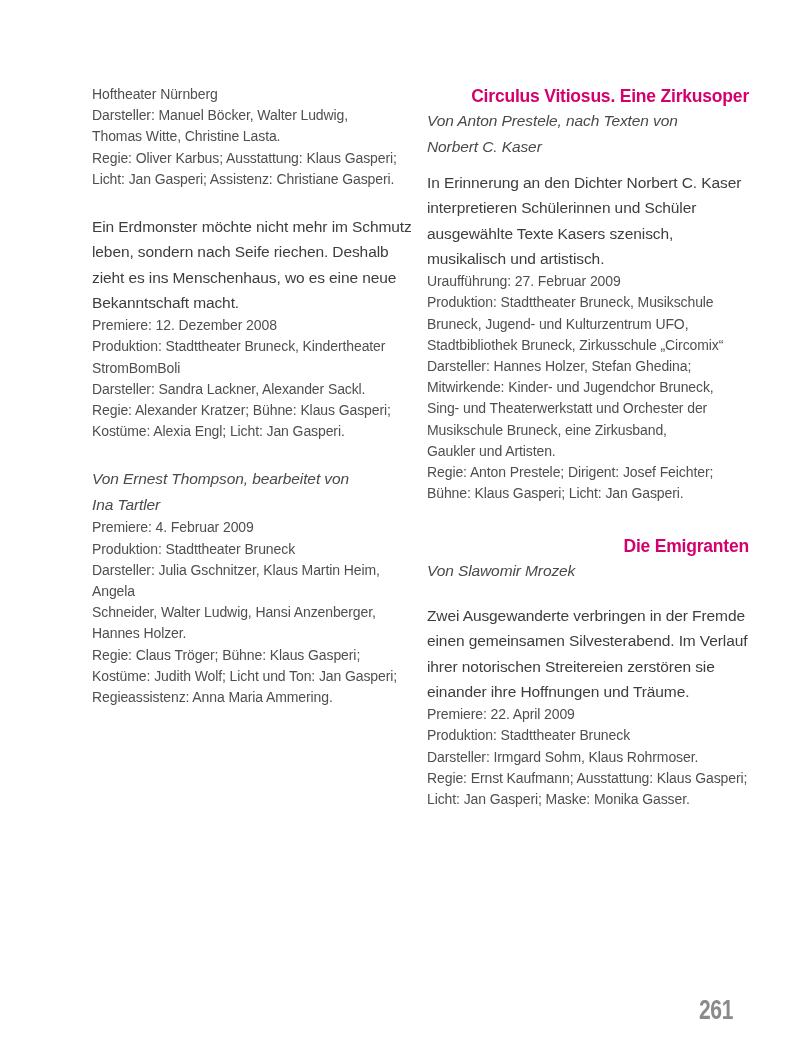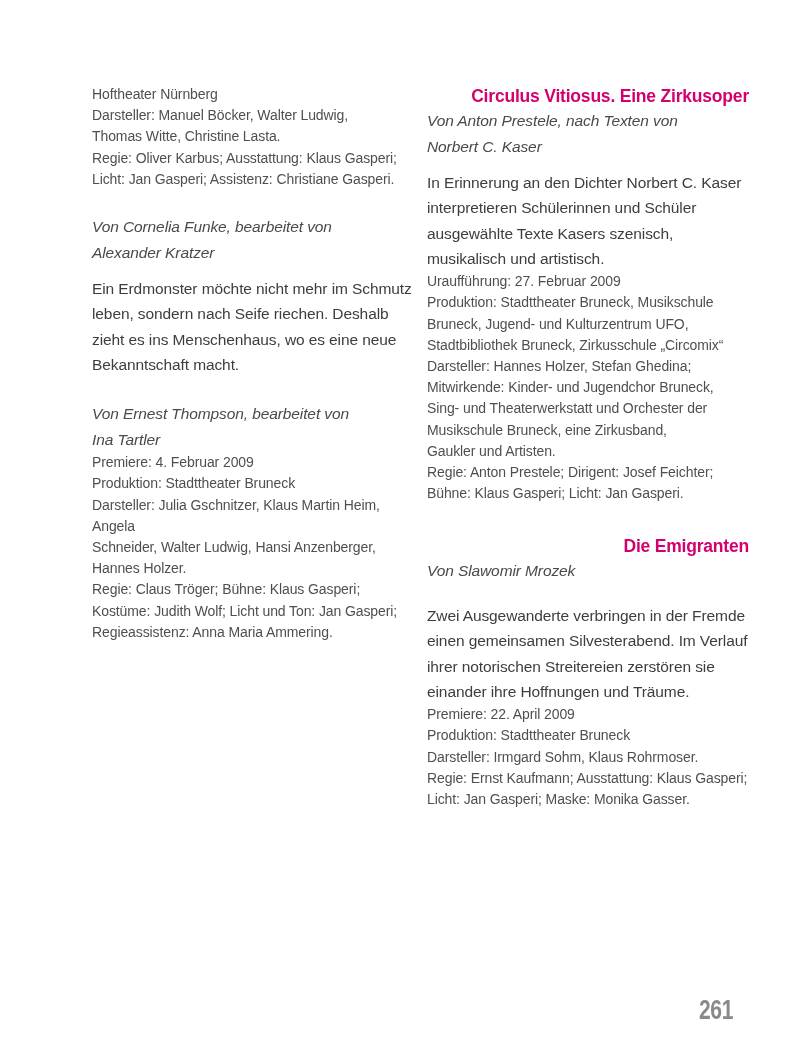--- a/index.html
+++ b/index.html
@@ -83,26 +83,30 @@
 
   <div class="col col-left">
 
     <div class="credits-block">Hoftheater Nürnberg
 Darsteller: Manuel Böcker, Walter Ludwig,
 Thomas Witte, Christine Lasta.
 Regie: Oliver Karbus; Ausstattung: Klaus Gasperi;
 Licht: Jan Gasperi; Assistenz: Christiane Gasperi.</div>
 
     <div class="section">
-      <div class="byline">Von Cornelia Funke, bearbeitet von
-Alexander Kratzer</div>
       <div class="synopsis">Ein Erdmonster möchte nicht mehr im Schmutz
 leben, sondern nach Seife riechen. Deshalb
 zieht es ins Menschenhaus, wo es eine neue
 Bekanntschaft macht.</div>
+      <div class="credits-block">Premiere: 12. Dezember 2008
+Produktion: Stadttheater Bruneck, Kindertheater
+StromBomBoli
+Darsteller: Sandra Lackner, Alexander Sackl.
+Regie: Alexander Kratzer; Bühne: Klaus Gasperi;
+Kostüme: Alexia Engl; Licht: Jan Gasperi.</div>
     </div>
 
     <div class="section left-sec2">
       <div class="byline">Von Ernest Thompson, bearbeitet von
 Ina Tartler</div>
       <div class="credits-block">Premiere: 4. Februar 2009
 Produktion: Stadttheater Bruneck
 Darsteller: Julia Gschnitzer, Klaus Martin Heim, Angela
 Schneider, Walter Ludwig, Hansi Anzenberger,
 Hannes Holzer.

